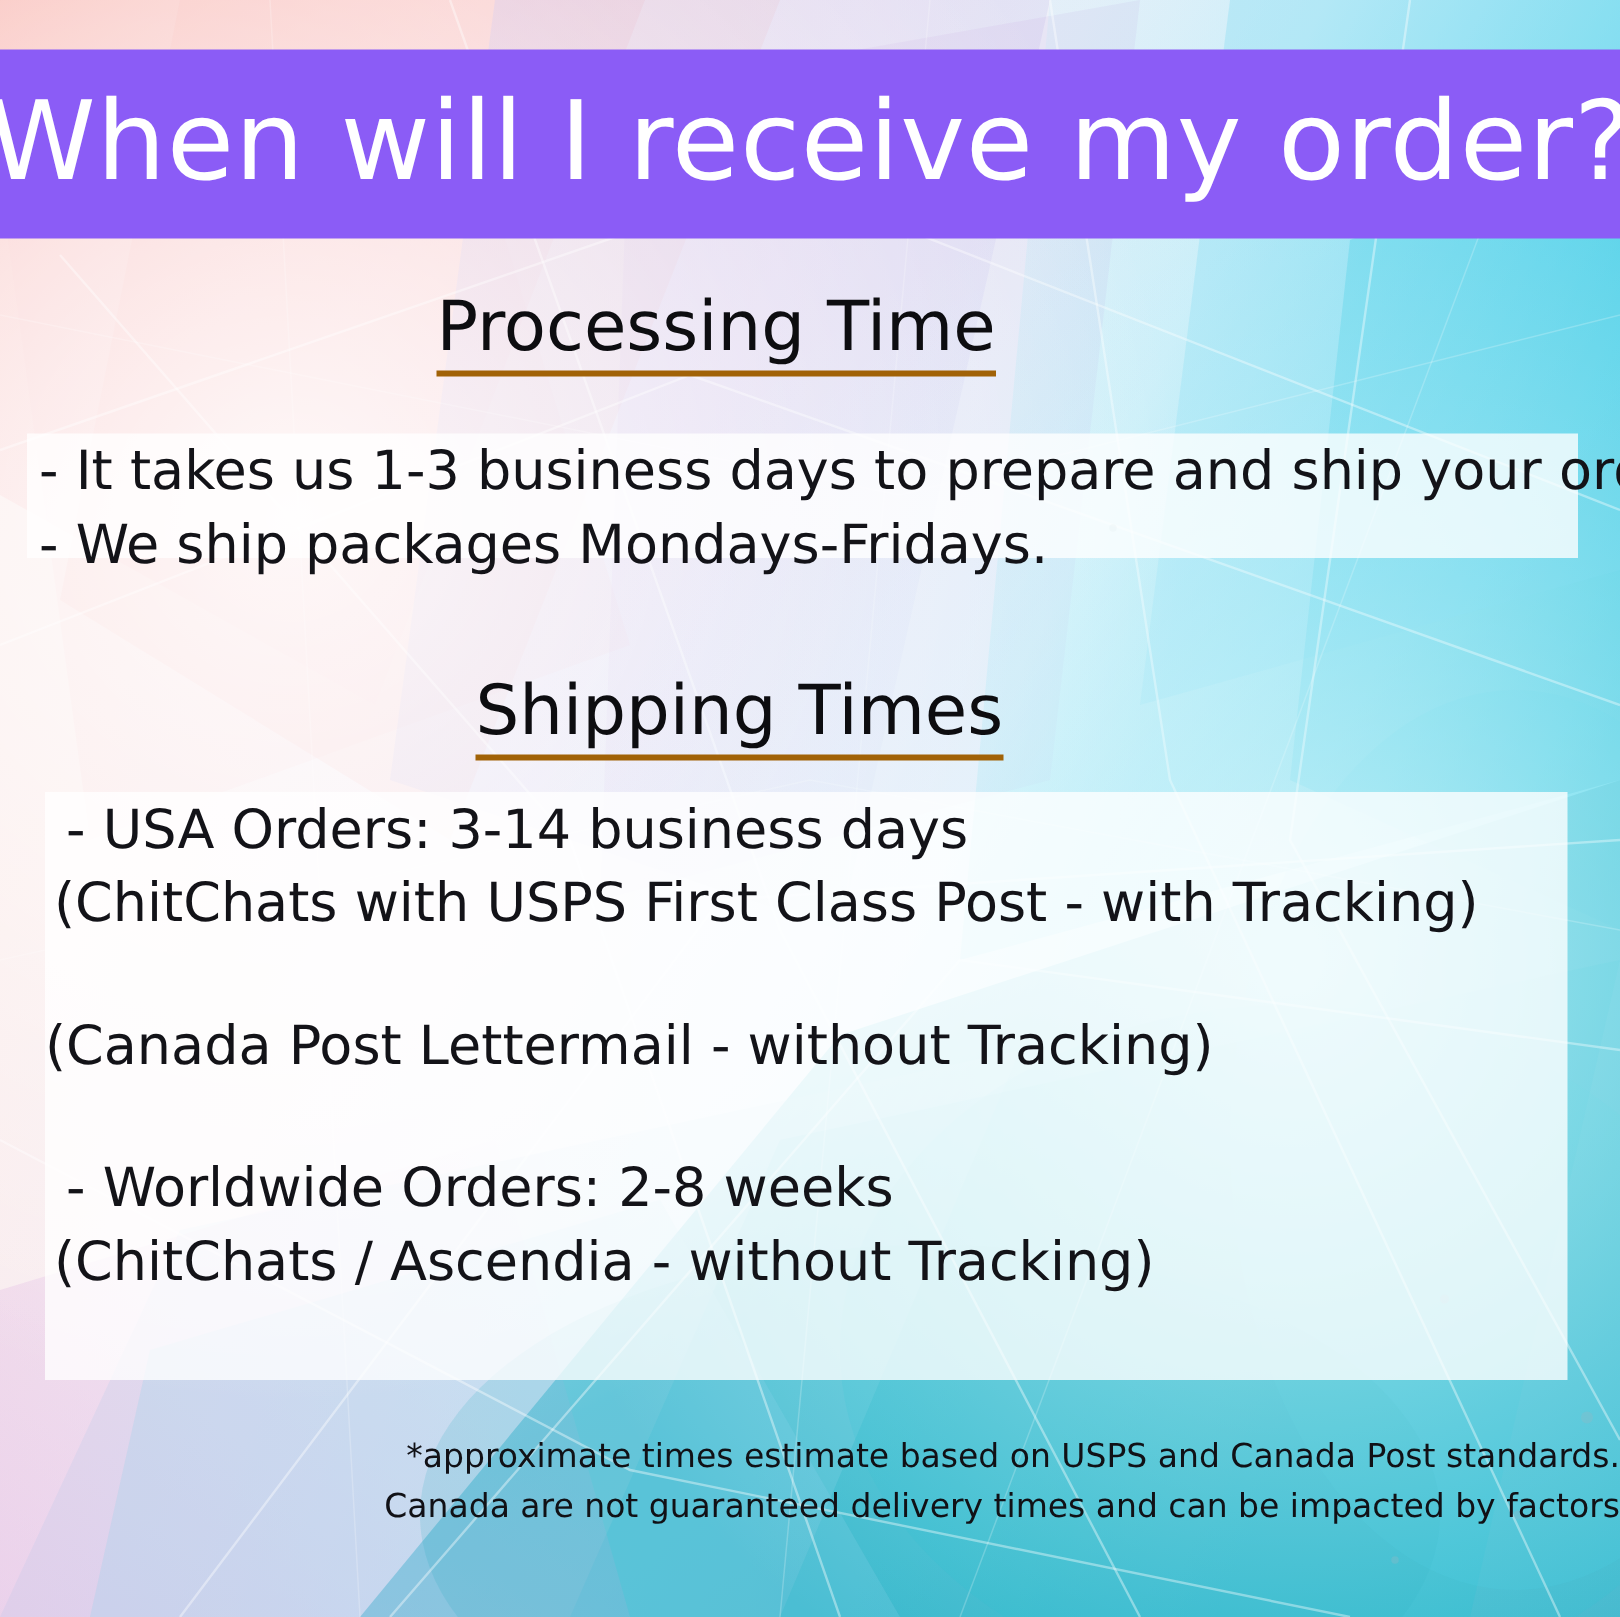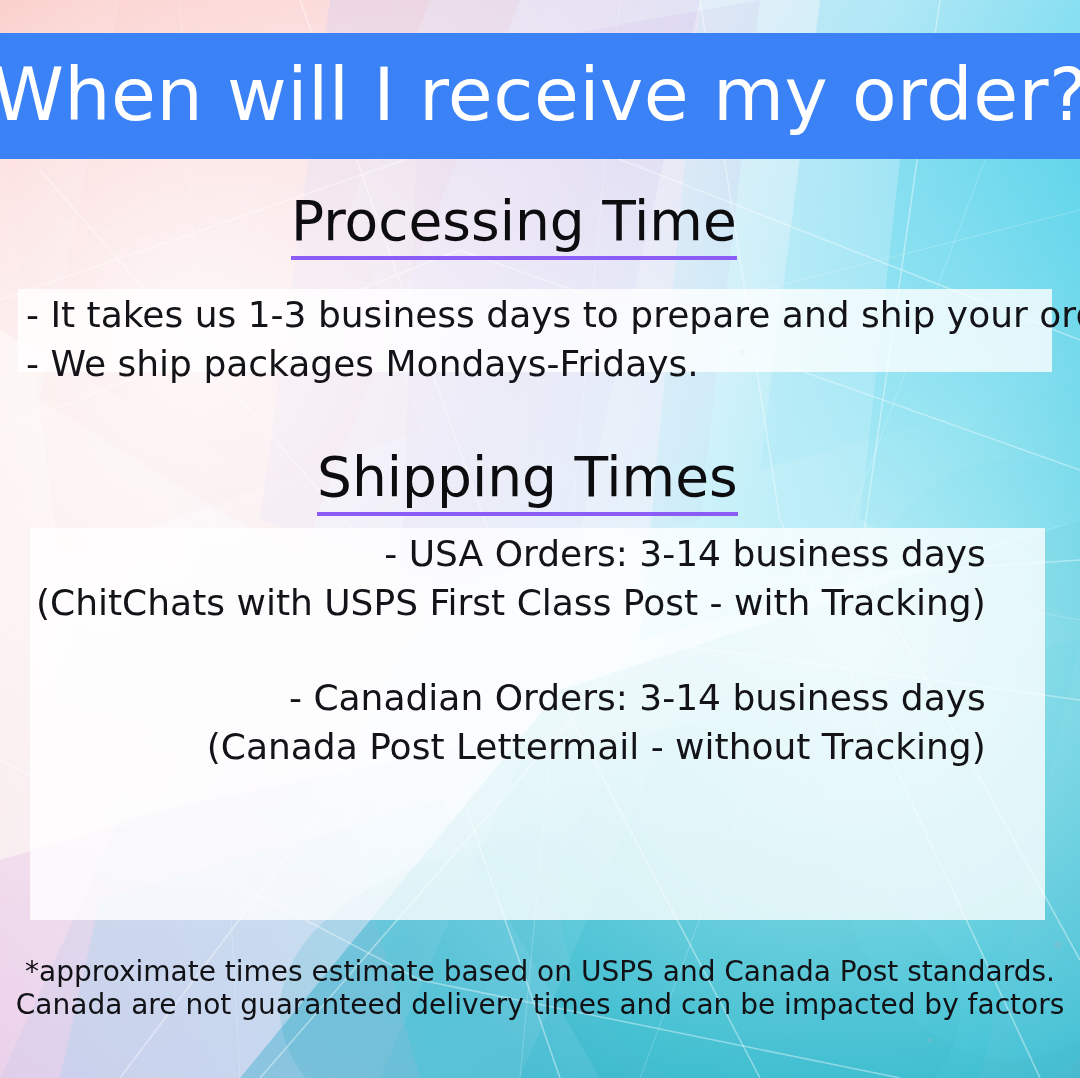--- a/index.html
+++ b/index.html
@@ -45,25 +45,25 @@
     font-weight: 400;
     letter-spacing: 0.5px;
     white-space: nowrap;
     transform: translateY(-2px);
   }
 
   
   .section-heading {
     position: absolute;
     color: #0d0d10;
-    font-size: 55px;
+    font-size: 46px;
     line-height: 1;
     font-weight: 400;
     white-space: nowrap;
-    border-bottom: 4px solid #8b5cf6;
+    border-bottom: 4px solid #a16207;
     padding-bottom: 7px;
   }
   #heading-processing {
     left: 291px;
     top: 194px;
   }
   #heading-shipping {
     left: 317px;
     top: 450px;
   }
@@ -101,33 +101,33 @@
   .processing-line { display: block; }
 
   #shipping-groups {
     left: 36px;
     top: 529px;
   }
   .ship-group {
     margin-bottom: 46px;
   }
   .ship-group:last-child { margin-bottom: 0; }
-  .ship-line { display: block; text-align: right; }
+  .ship-line { display: block; }
   .ship-line.indent { padding-left: 8px; }
   .ship-line.outdent { padding-left: 0px; }
 
   
   #footnote {
     position: absolute;
     left: 0;
     top: 955px;
     width: 1080px;
-    text-align: center;
+    text-align: right;
     color: #111116;
-    font-size: 28px;
+    font-size: 22px;
     line-height: 33px;
   }
   .footnote-line { display: block; white-space: nowrap; }
 </style>
 </head>
 <body>
 
 <div id="poster">
 
   <svg id="bg" viewBox="0 0 1080 1078" preserveAspectRatio="none" aria-hidden="true">
@@ -219,21 +219,21 @@
 
     <g fill="#8fb9c6" opacity="0.35">
       <circle cx="1058" cy="945" r="4"></circle>
       <circle cx="1012" cy="1010" r="3"></circle>
       <circle cx="930" cy="1040" r="2.5"></circle>
       <circle cx="963" cy="866" r="3"></circle>
       <circle cx="742" cy="352" r="2.5"></circle>
     </g>
   </svg>
 
-  <div id="banner" style="background:#3b82f6">
+  <div id="banner" style="background:#8b5cf6">
     <span id="banner-title">When will I receive my order?</span>
   </div>
 
   <div class="section-heading" id="heading-processing">Processing Time</div>
 
   <div class="text-band" id="band-processing"></div>
 
   <div class="body-block" id="processing-lines">
     <span class="processing-line">- It takes us 1-3 business days to prepare and ship your order.</span>
     <span class="processing-line">- We ship packages Mondays-Fridays.</span>
@@ -244,24 +244,27 @@
   <div class="text-band" id="band-shipping"></div>
 
   <div class="body-block" id="shipping-groups">
 
     <div class="ship-group">
       <span class="ship-line indent">- USA Orders:  3-14 business days</span>
       <span class="ship-line outdent"> (ChitChats with USPS First Class Post - with Tracking)</span>
     </div>
 
     <div class="ship-group">
-      <span class="ship-line indent">- Canadian Orders: 3-14 business days</span>
       <span class="ship-line outdent" style="padding-left:0;margin-left:-6px">(Canada Post Lettermail - without Tracking)</span>
     </div>
 
+    <div class="ship-group">
+      <span class="ship-line indent">- Worldwide Orders: 2-8 weeks</span>
+      <span class="ship-line outdent"> (ChitChats / Ascendia - without Tracking)</span>
+    </div>
   </div>
 
   <div id="footnote">
     <span class="footnote-line">*approximate times estimate based on USPS and Canada Post standards.</span>
     <span class="footnote-line">Canada are not guaranteed delivery times and can be impacted by factors</span>
   </div>
 
 </div>
 
 </body></html>

